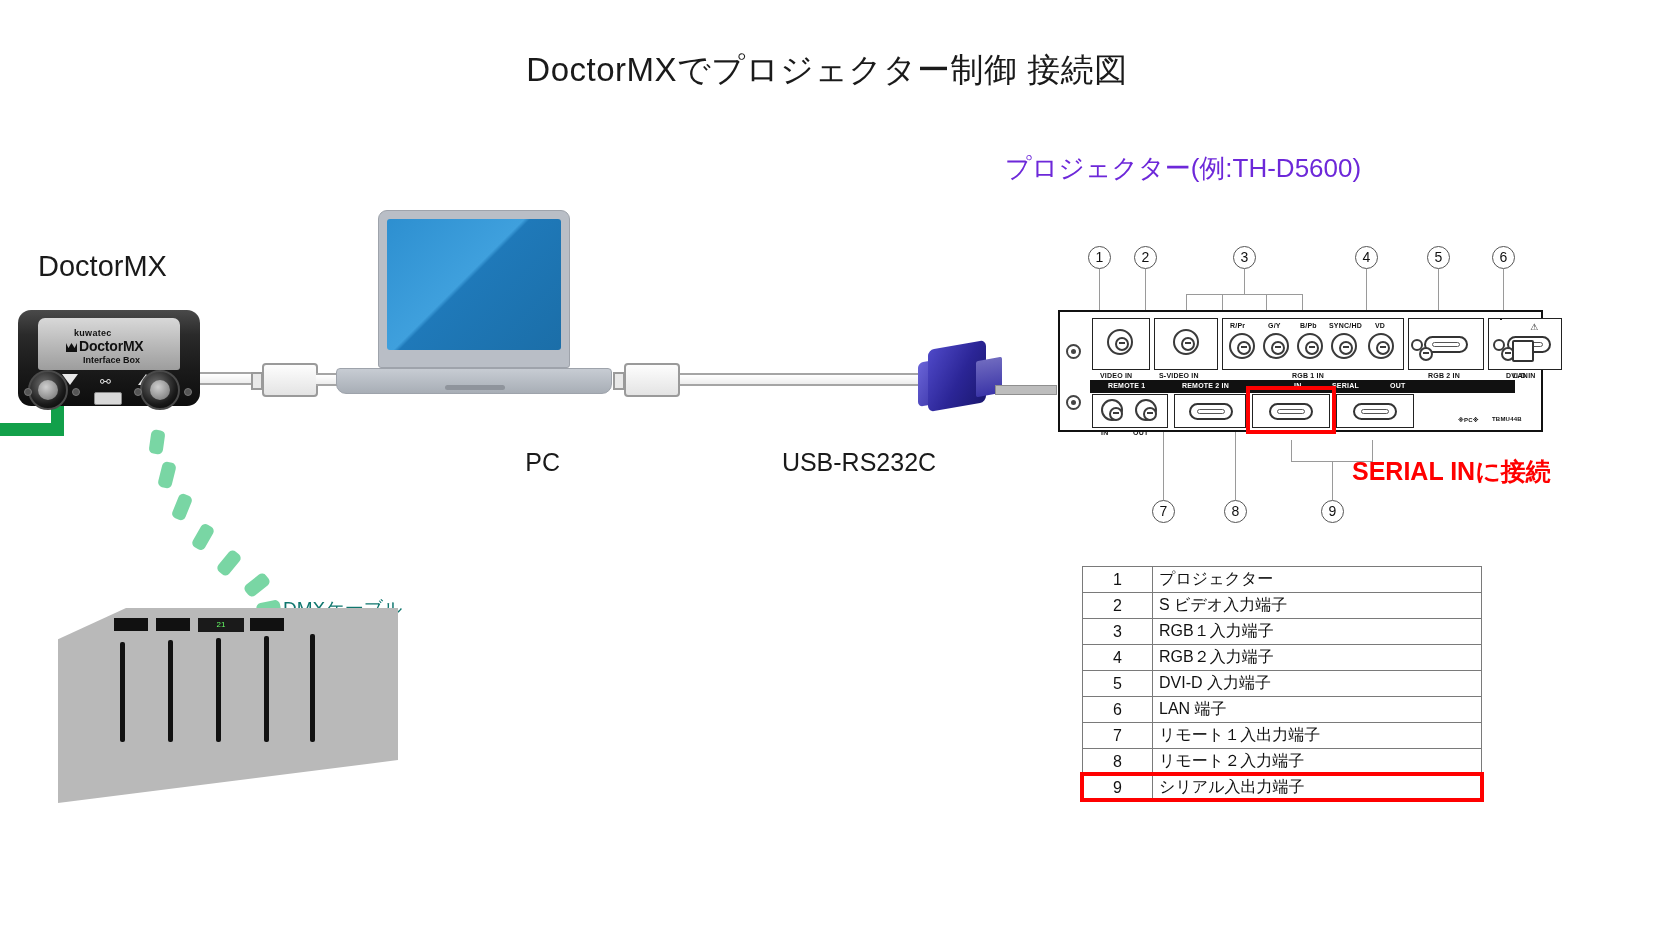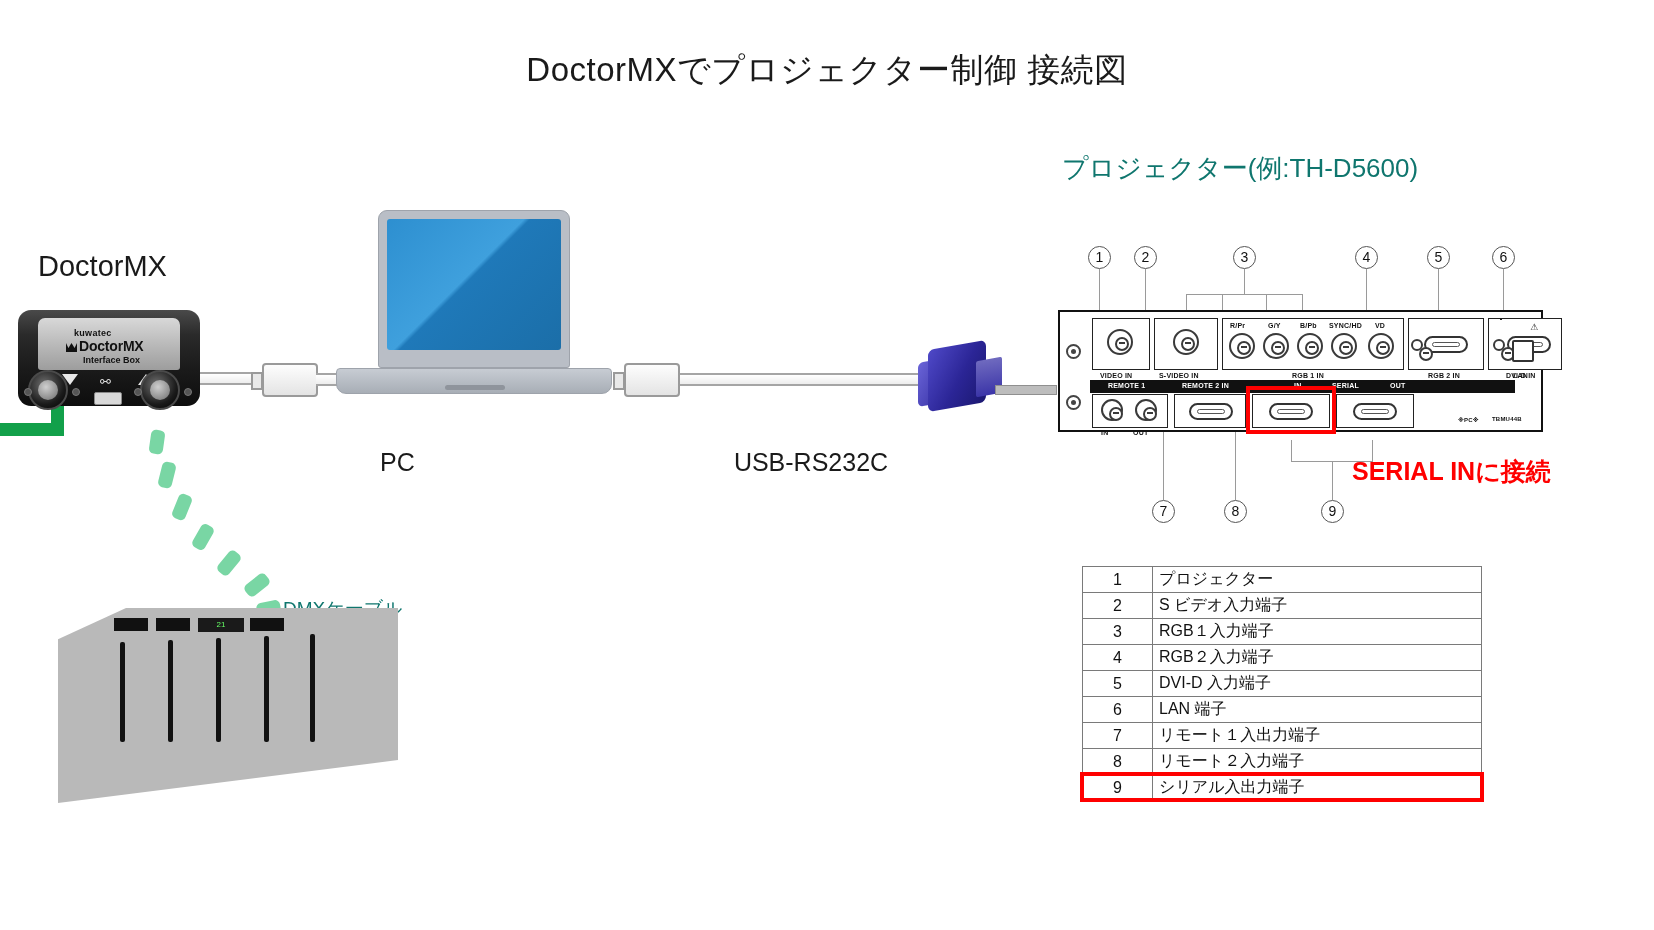--- a/index.html
+++ b/index.html
@@ -14,37 +14,37 @@
 
   .abs { position: absolute; }
 
   
   #page-title {
     left: 0; top: 48px; width: 1654px;
     text-align: center;
     font-size: 33px; color: #1a1a1a; letter-spacing: .5px;
   }
   #projector-title {
-    left: 1062px; top: 152px;
-    font-size: 26px; color: #0f766e; font-weight: 500; line-height: 1.3;
+    left: 1005px; top: 152px;
+    font-size: 26px; color: #6d28d9; font-weight: 500; line-height: 1.3;
   }
   #projector-subtitle {
     left: 1028px; top: 186px;
     font-size: 26px; color: #1a1a1a; font-weight: 500;
   }
   #doctormx-title {
     left: 38px; top: 250px;
     font-size: 29px; color: #1a1a1a;
   }
   #pc-label {
-    left: 380px; top: 448px; width: 180px; text-align: left;
+    left: 380px; top: 448px; width: 180px; text-align: right;
     font-size: 25px; color: #1a1a1a;
   }
   #usb-label {
-    left: 676px; top: 448px; width: 270px; text-align: center;
+    left: 724px; top: 448px; width: 270px; text-align: center;
     font-size: 25px; color: #1a1a1a;
   }
   #lamp-label {
     left: 4px; top: 452px;
     font-size: 19px; color: #1a1a1a; line-height: 1.45;
   }
   #lamp-label .l2 { display:block; padding-left: 18px; }
   #dmx-label {
     left: 283px; top: 596px;
     font-size: 19px; color: #0f766e;

